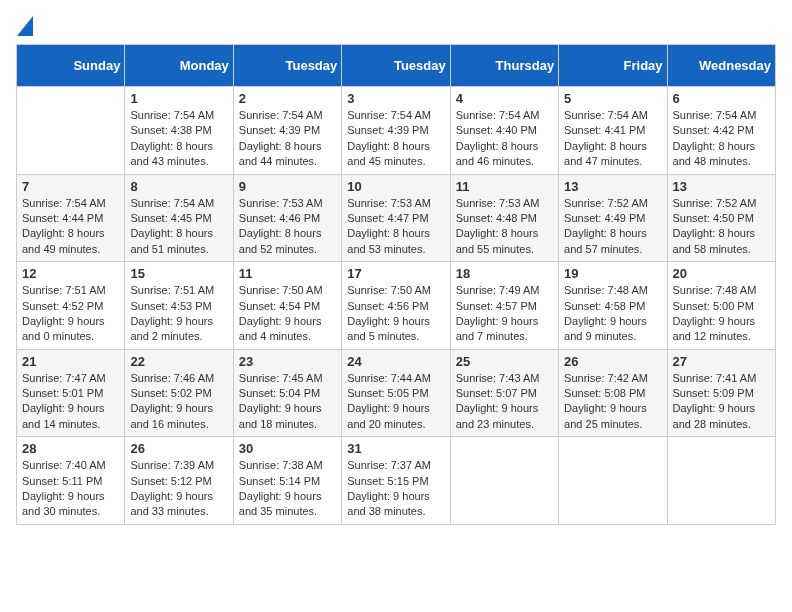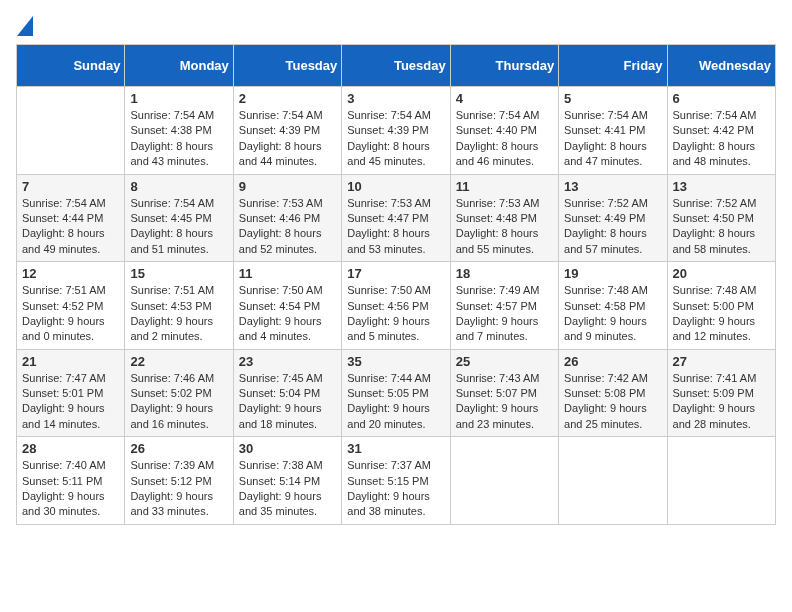--- a/index.html
+++ b/index.html
@@ -202,21 +202,21 @@
         </td>
         <td>
           <span class="day-number">22</span>
           <div class="day-info">Sunrise: 7:46 AM<br>Sunset: 5:02 PM<br>Daylight: 9 hours and 16 minutes.</div>
         </td>
         <td>
           <span class="day-number">23</span>
           <div class="day-info">Sunrise: 7:45 AM<br>Sunset: 5:04 PM<br>Daylight: 9 hours and 18 minutes.</div>
         </td>
         <td>
-          <span class="day-number">35</span>
+          <span class="day-number">24</span>
           <div class="day-info">Sunrise: 7:44 AM<br>Sunset: 5:05 PM<br>Daylight: 9 hours and 20 minutes.</div>
         </td>
         <td>
           <span class="day-number">25</span>
           <div class="day-info">Sunrise: 7:43 AM<br>Sunset: 5:07 PM<br>Daylight: 9 hours and 23 minutes.</div>
         </td>
         <td>
           <span class="day-number">26</span>
           <div class="day-info">Sunrise: 7:42 AM<br>Sunset: 5:08 PM<br>Daylight: 9 hours and 25 minutes.</div>
         </td>

